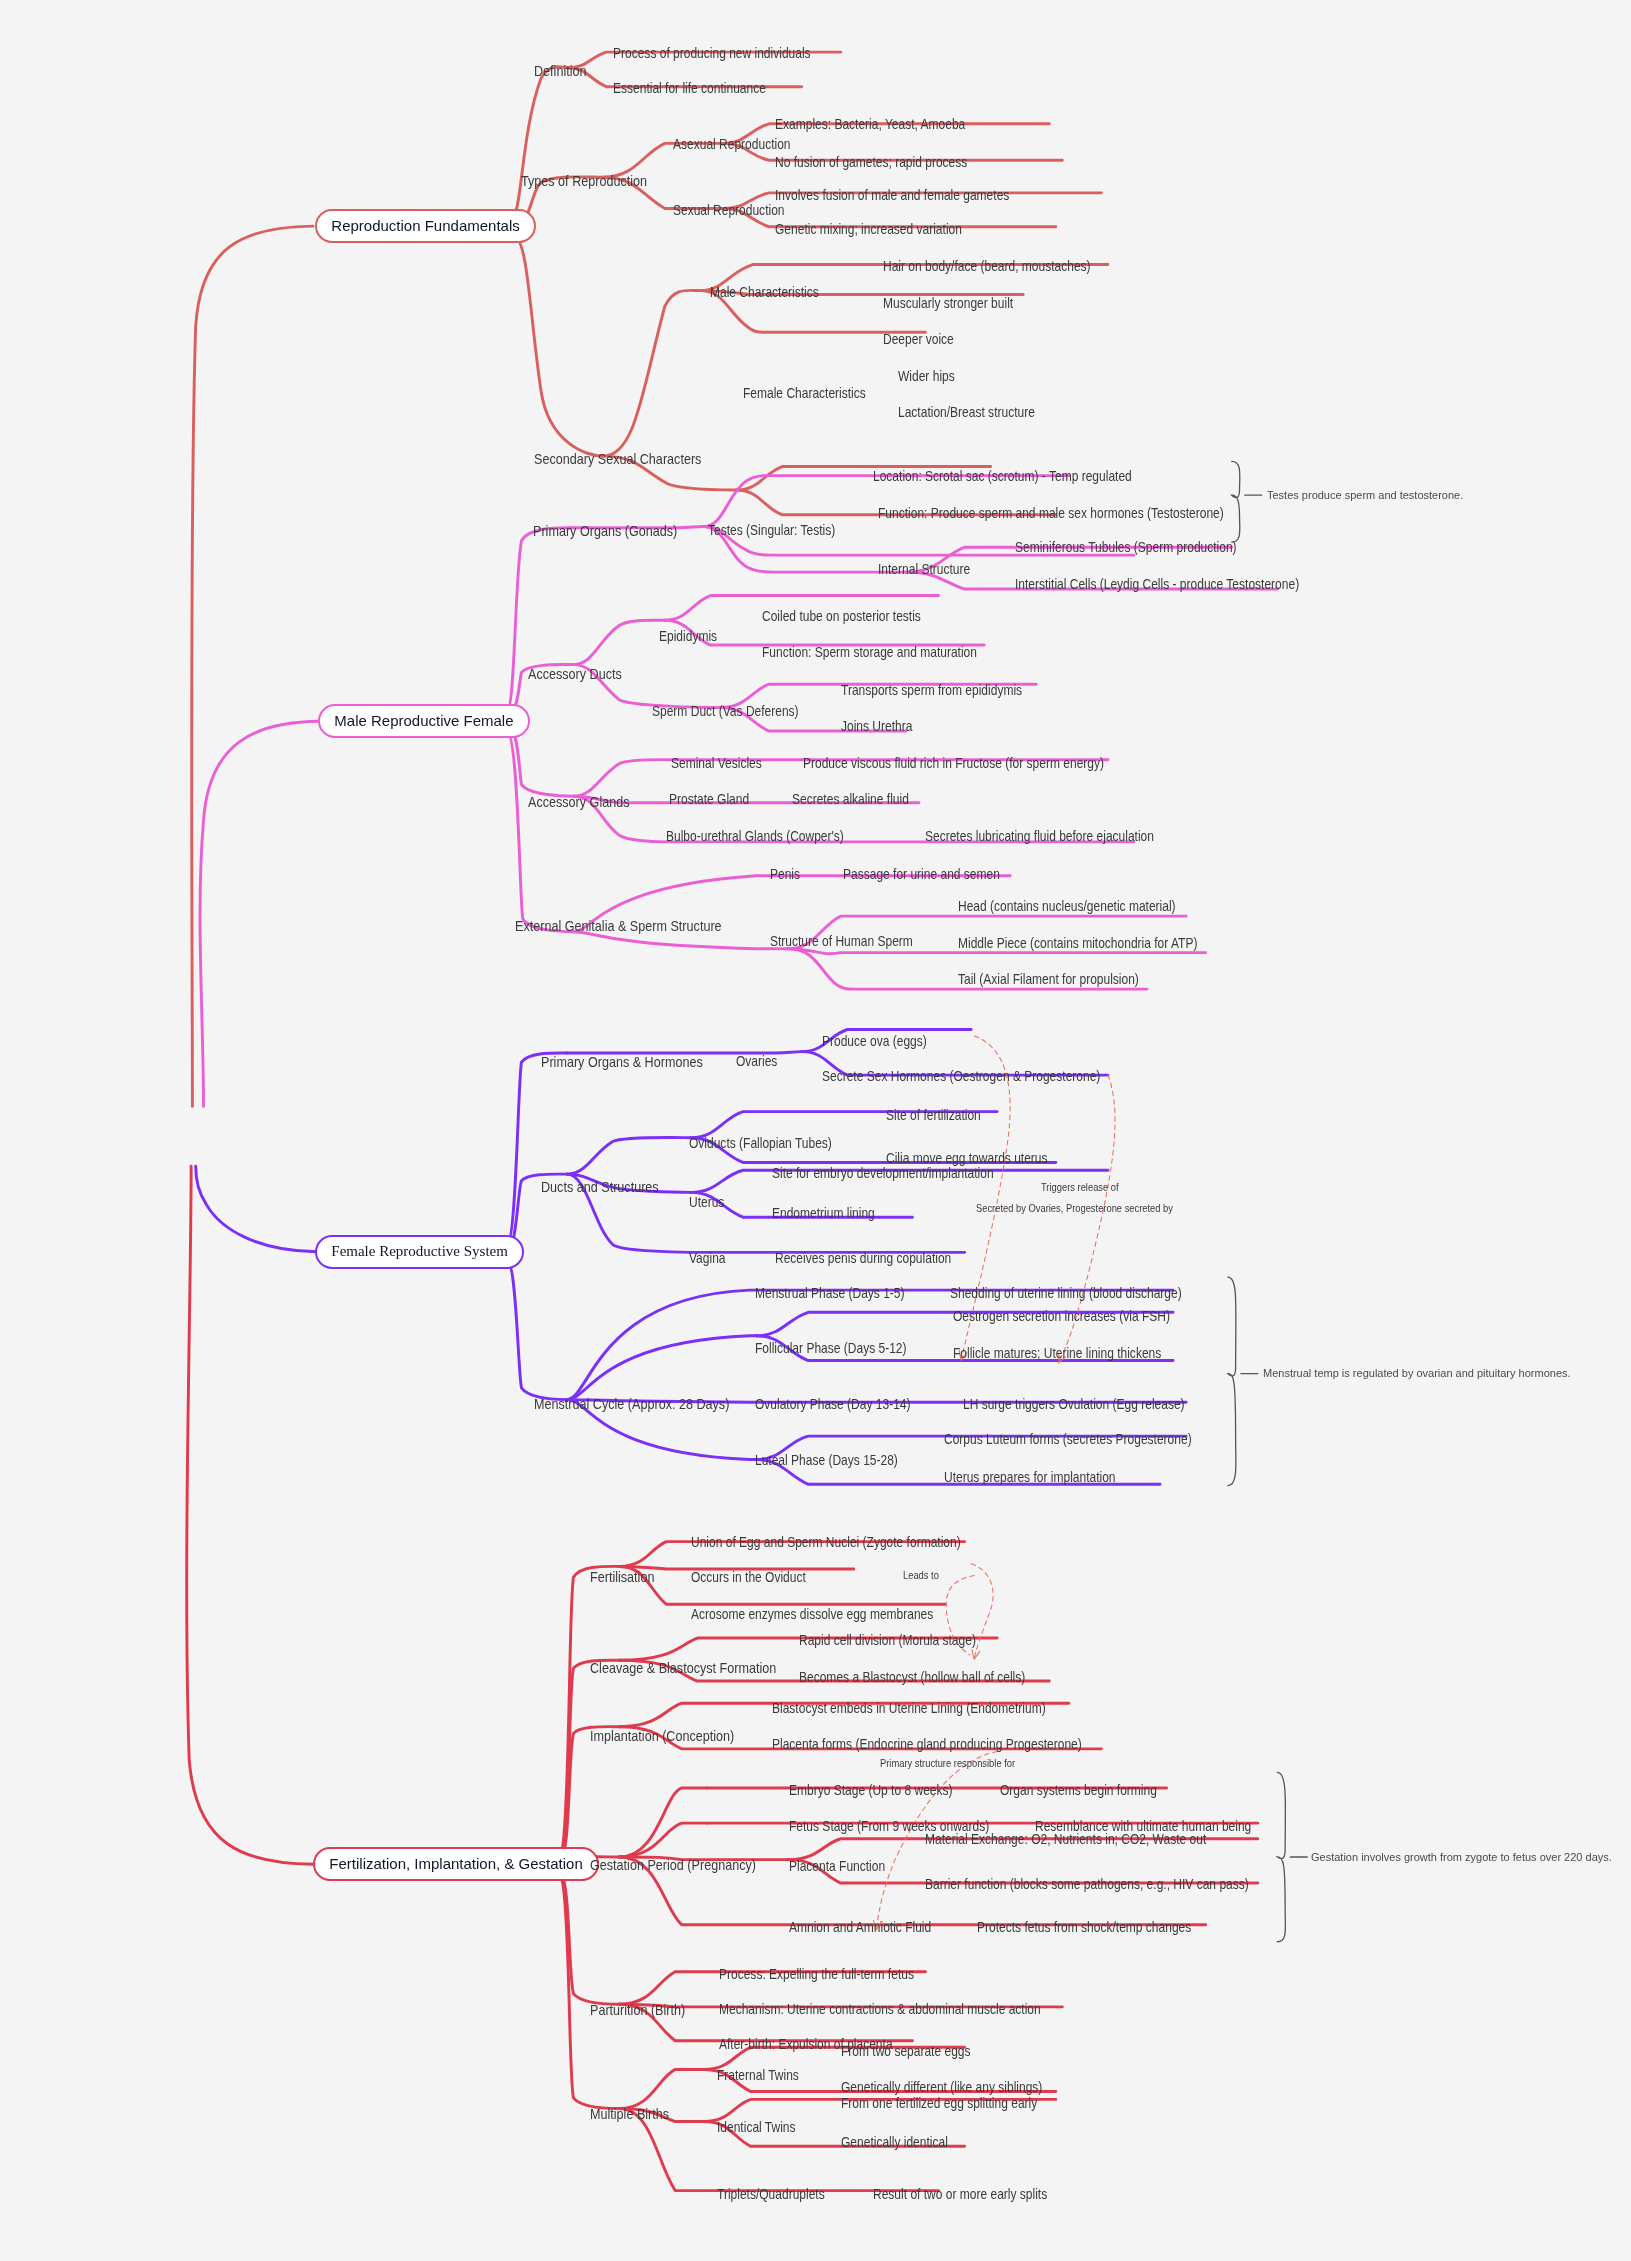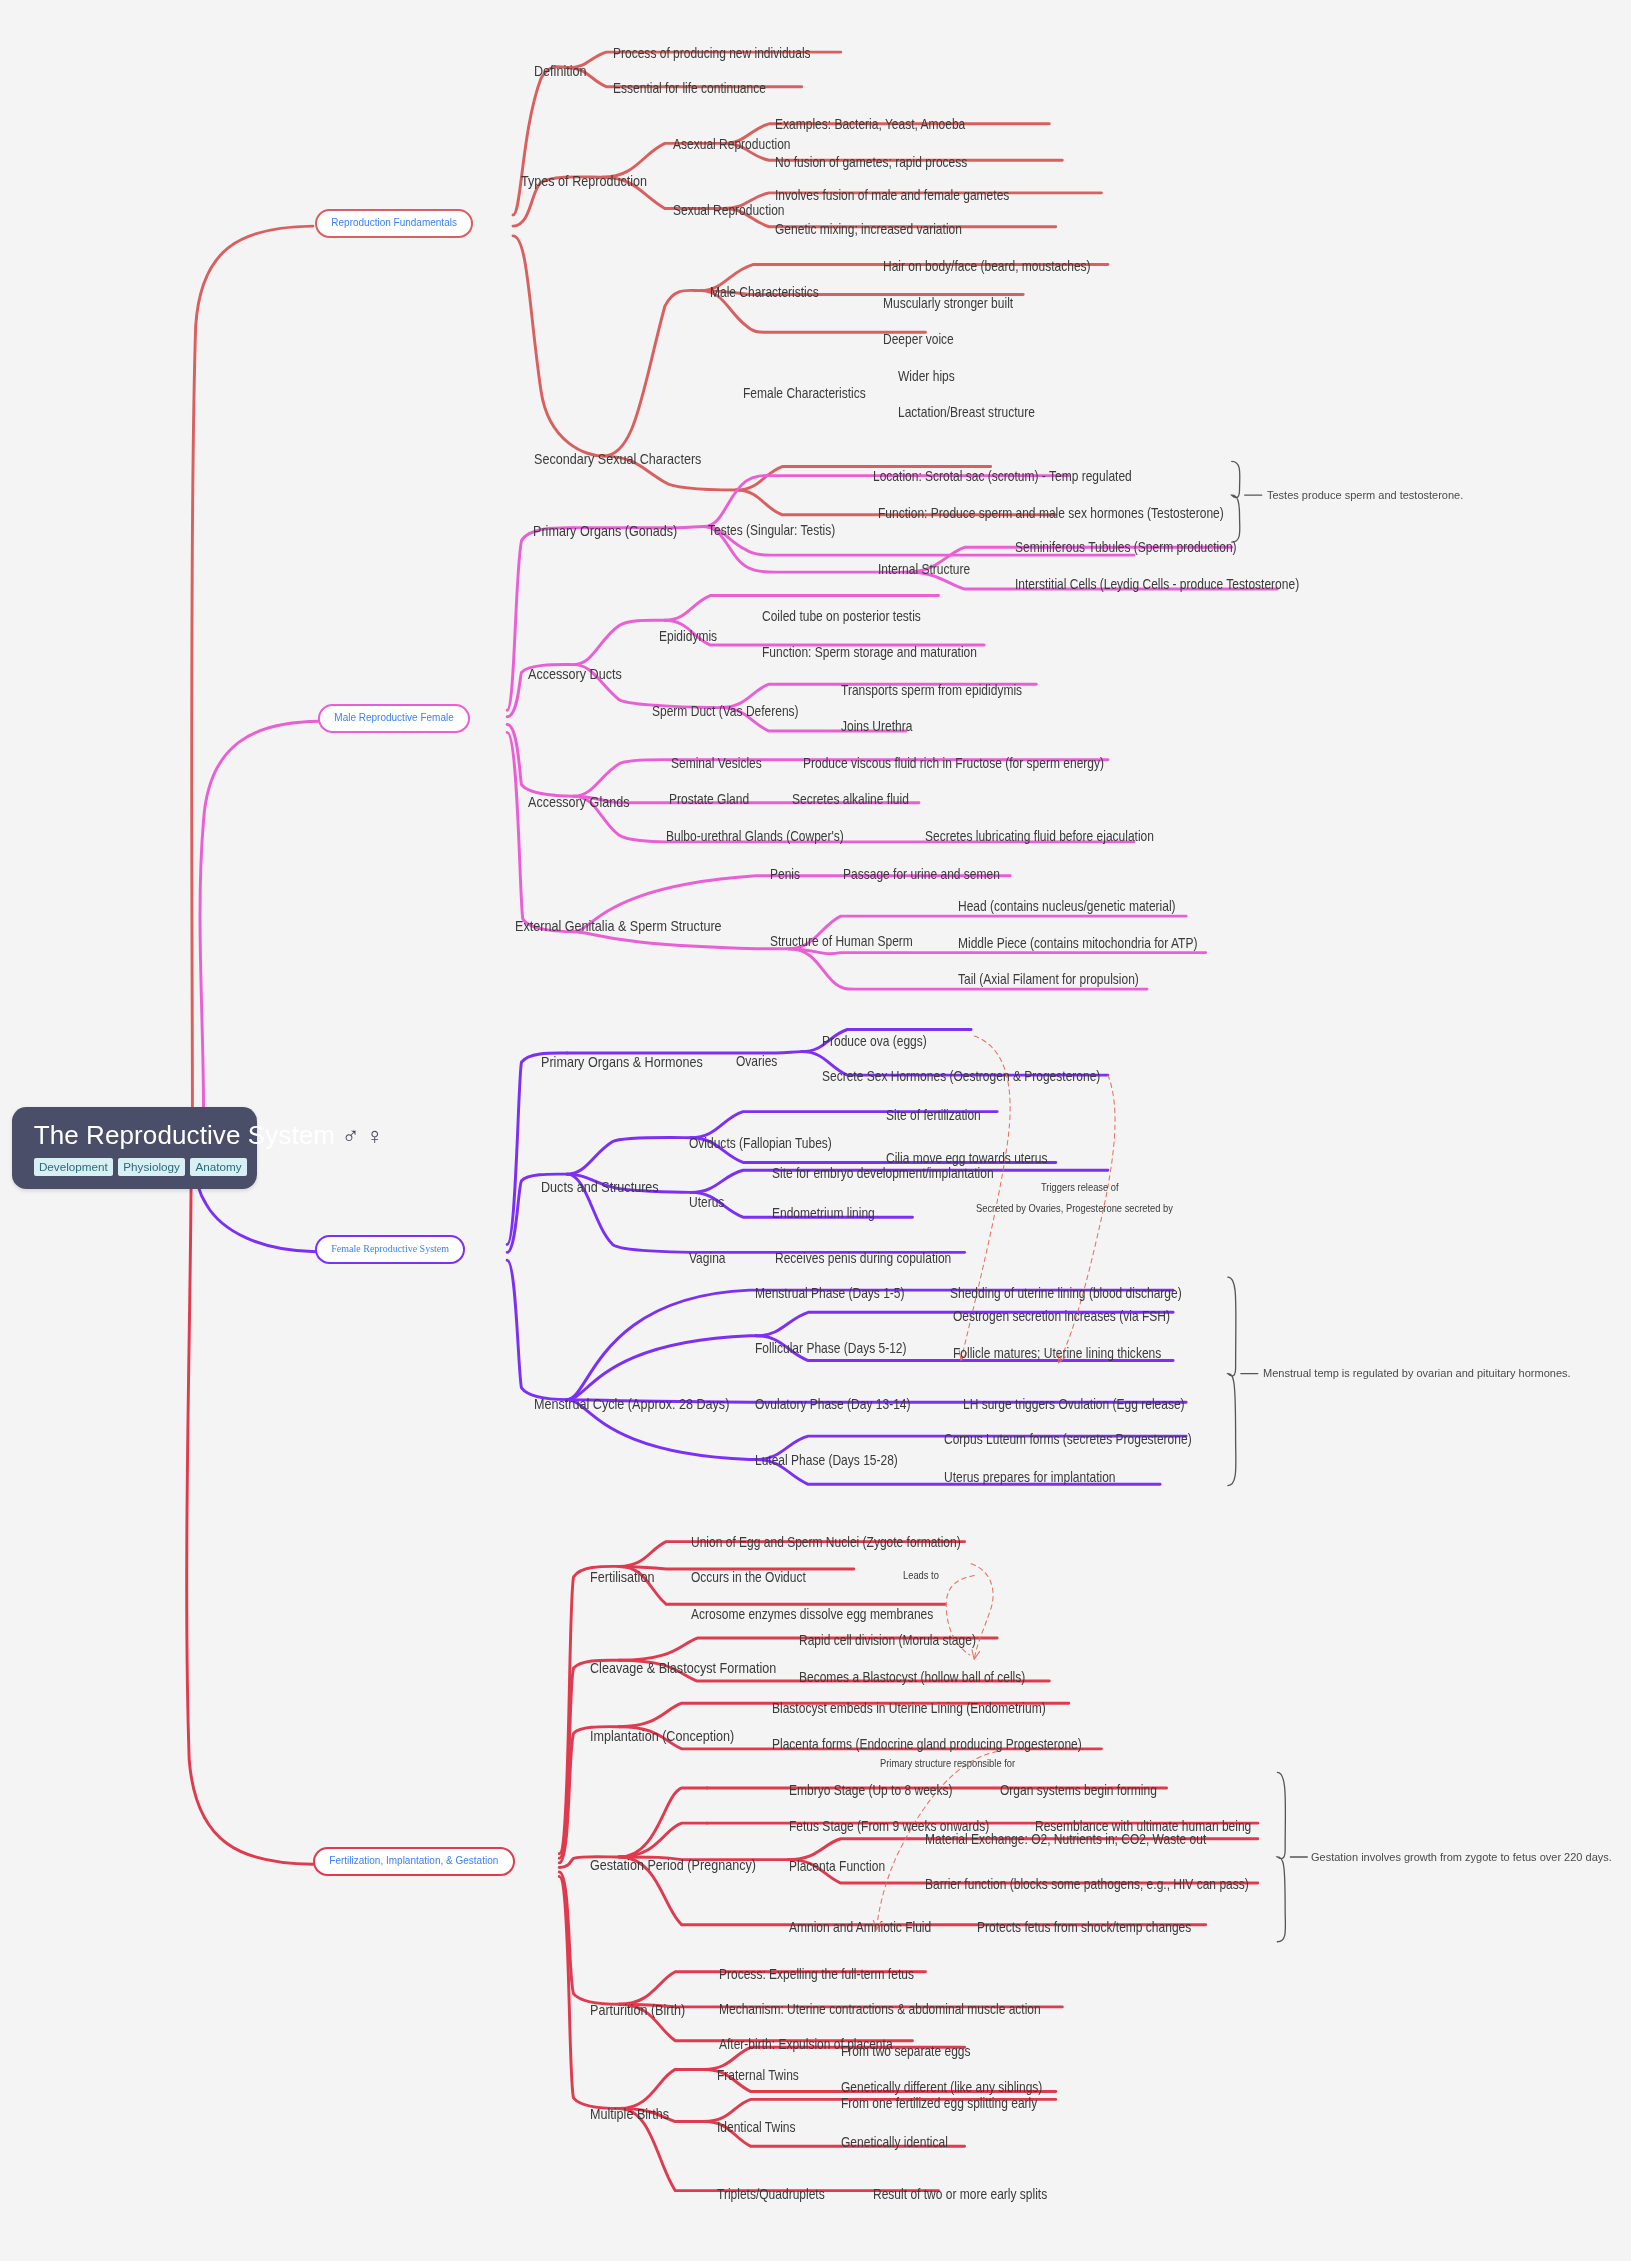--- a/index.html
+++ b/index.html
@@ -35,22 +35,22 @@
     white-space:nowrap;
   }
 
   
   .branch-node {
     position:absolute;
     background:#ffffff;
     border:2px solid #0369a1;
     border-radius:17px;
     padding:5.9px 14.3px 7.2px 14.3px;
-    font-size:10px;
-    color:#3b82f6;
+    font-size:15px;
+    color:#0f172a;
     white-space:nowrap;
     line-height:1.15;
   }
 
   
   .lbl {
     position:absolute;
     font-family:"Liberation Sans", sans-serif;
     font-size:14.3px;
     color:#3a3a3a;
@@ -251,30 +251,20 @@
       <g stroke="#e8705f" stroke-width="1.6" fill="none" stroke-dasharray="7 6">
         <path d="M1495,1590 C1540,1606 1560,1660 1545,1760 C1530,1860 1500,1980 1475,2086" marker-end="url(#ah)"></path>
         <path d="M1700,1650 C1720,1700 1710,1780 1690,1870 C1672,1950 1650,2040 1625,2090" marker-end="url(#ah)"></path>
         <path d="M1490,2400 C1520,2410 1530,2440 1520,2470 C1510,2500 1500,2520 1495,2545" marker-end="url(#ah)"></path>
         <path d="M1495,2418 C1462,2424 1450,2440 1452,2470 C1454,2500 1465,2525 1488,2540"></path>
         <path d="M1530,2688 C1470,2700 1420,2760 1380,2840 C1358,2885 1348,2930 1345,2960" marker-end="url(#ah)"></path>
       </g>
     </g>
   </svg>
 
-  <div class="root-node" style="left:11.7px; top:1107px; width:245px;">
-    <div class="root-title">
-      <span>The Reproductive System</span><span class="gender">♂ ♀</span>
-    </div>
-    <div class="root-tags">
-      <span>Development</span>
-      <span>Physiology</span>
-      <span>Anatomy</span>
-    </div>
-  </div>
 
   <div class="branch-node" style="left:315px; top:209px; border-color:#d9605f;">Reproduction Fundamentals</div>
 
   <div class="branch-node" style="left:318px; top:704px; border-color:#ea5fd6;">Male Reproductive Female</div>
 
   <div class="branch-node" style="left:315px; top:1235px; border-color:#7b2ff7;font-family:Liberation Serif, serif;">Female Reproductive System</div>
 
   <div class="branch-node" style="left:313px; top:1847px; border-color:#e03a4e;">Fertilization, Implantation, &amp; Gestation</div>
 
   <div class="lbl l2" style="left:534px; top:63px;">Definition</div>

